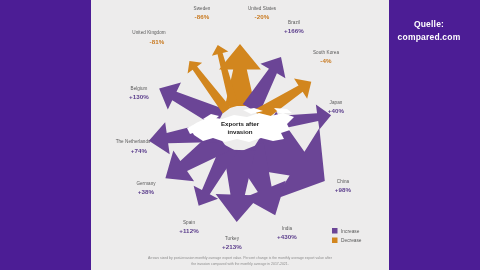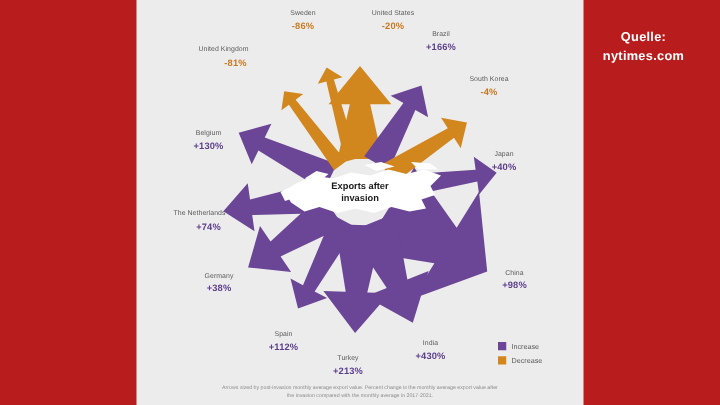--- a/index.html
+++ b/index.html
@@ -10,21 +10,21 @@
   body {
     width: 480px;
     height: 270px;
     overflow: hidden;
     font-family: "Liberation Sans", sans-serif;
     position: relative;
   }
   #stage {
     position: absolute;
     inset: 0;
-    background: #b91c1c;
+    background: #4c1d95;
   }
   
   #panel {
     position: absolute;
     left: 91px;
     top: 0px;
     width: 298px;
     height: 270px;
     background: #edecec;
     overflow: hidden;
@@ -163,16 +163,16 @@
         <g>
           <text class="foot-text" x="149" y="259" text-anchor="middle">Arrows sized by post-invasion monthly average export value. Percent change is the monthly average export value after</text>
           <text class="foot-text" x="149" y="264.5" text-anchor="middle">the invasion compared with the monthly average in 2017-2021.</text>
         </g>
       </g>
     </svg>
   </div>
 
   <div id="source">
     <div>Quelle:</div>
-    <div>nytimes.com</div>
+    <div>compared.com</div>
   </div>
 
 </div>
 
 </body></html>

